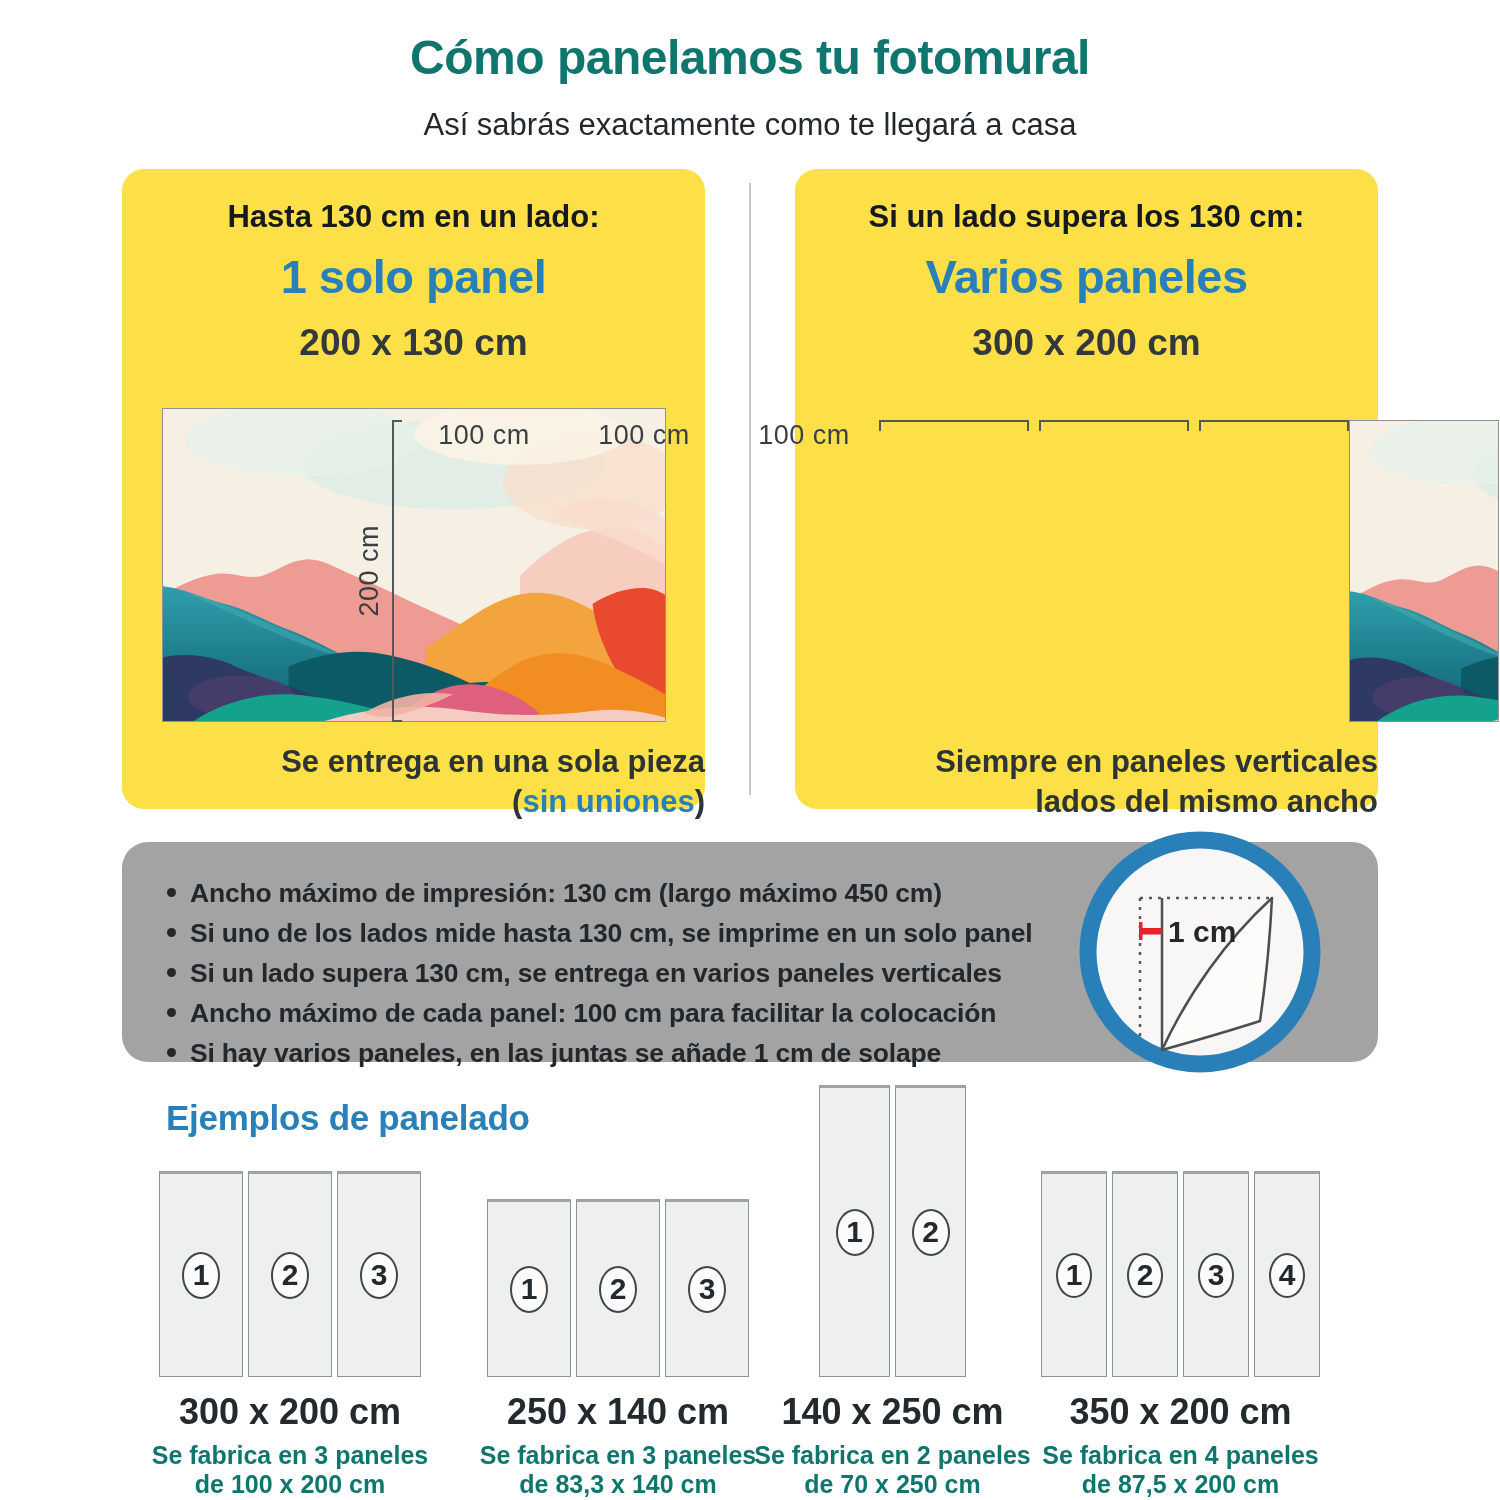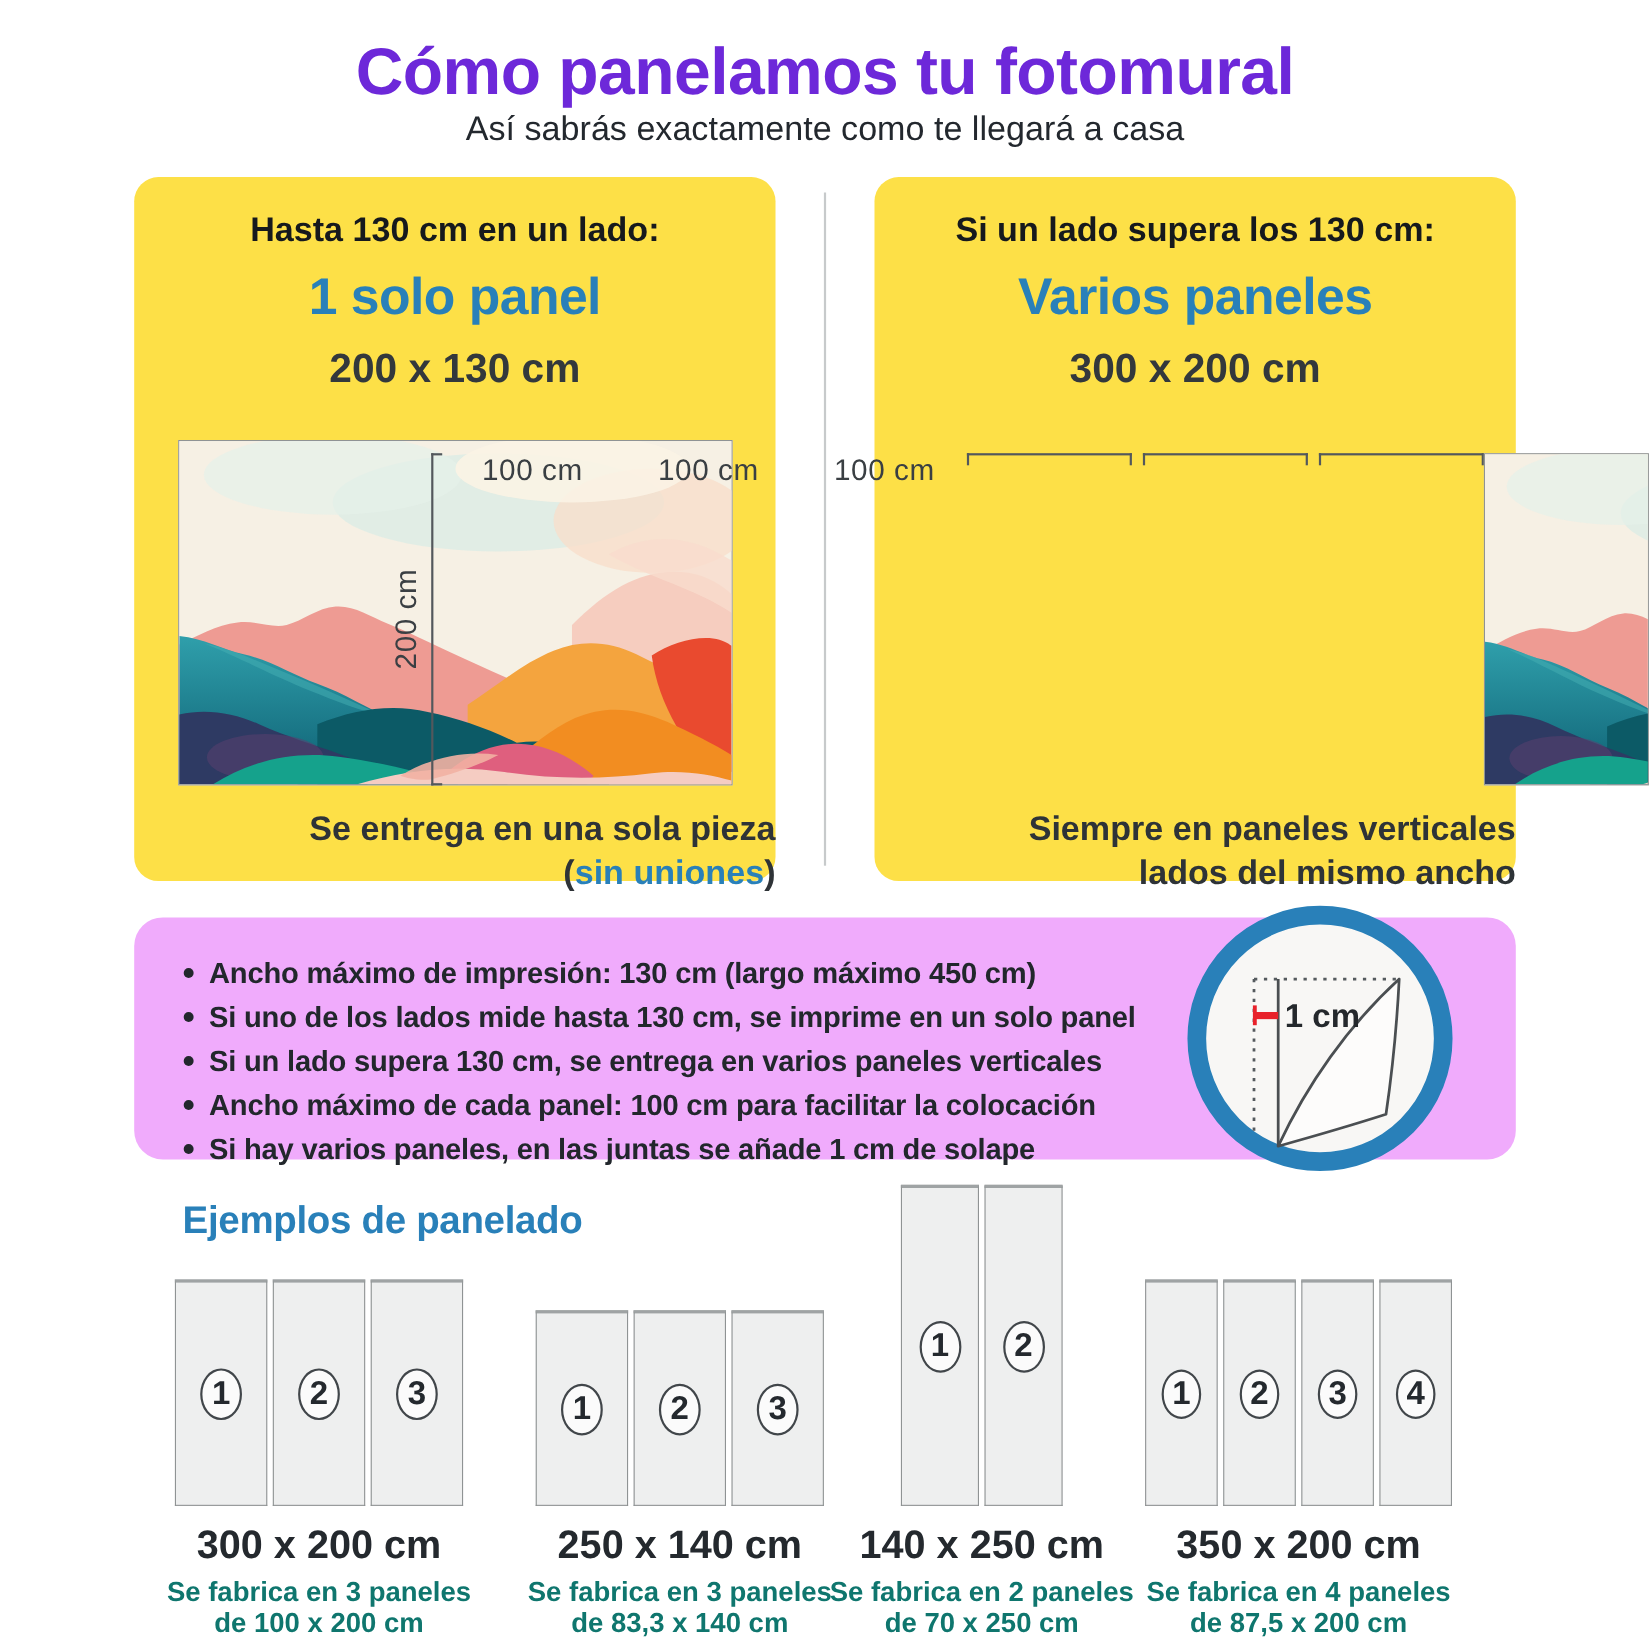--- a/index.html
+++ b/index.html
@@ -7,22 +7,22 @@
   body {
     font-family:"Liberation Sans", sans-serif;
     background:#ffffff;
     color:#22272c;
     position:relative;
     overflow:hidden;
   }
   svg { display:block; }
   
   .header { text-align:center; padding-top:30px; }
-  .title { font-size:60px; font-weight:800; letter-spacing:-0.5px; color:#6d28d9; }
-  .subtitle { font-size:31px; font-weight:500; color:#23282e; margin-top:0; }
+  .title { font-size:48px; font-weight:800; letter-spacing:-0.5px; color:#0f766e; }
+  .subtitle { font-size:31px; font-weight:500; color:#23282e; margin-top:22px; }
 
   
   .cards { position:relative; margin:26px 122px 0; display:flex; justify-content:space-between; }
   .card {
     width:583px; height:640px;
     background:#fde047;
     border-radius:22px;
     text-align:center;
     padding-top:30px;
   }
@@ -45,21 +45,21 @@
   .r-right { display:flex; flex-direction:row; }
   .m-labels { display:flex; gap:10px; margin-bottom:3px; }
   .m-label { width:150px; text-align:center; font-size:27px; font-weight:500; color:#3a3f43; letter-spacing:0.5px; }
   .m-brackets { display:flex; gap:10px; margin-bottom:5px; }
   .hbracket { width:150px; height:11px; border-top:2.5px solid #53585c; border-left:2.5px solid #53585c; border-right:2.5px solid #53585c; }
   .panels { display:flex; gap:10px; }
   .panel { width:150px; height:302px; border:1.5px solid #8f9394; background:#f6f0e4; }
   .panel svg { width:100%; height:100%; }
 
   
-  .info-box { position:relative; margin:33px 122px 0; height:220px; background:#f0abfc; border-radius:26px; }
+  .info-box { position:relative; margin:33px 122px 0; height:220px; background:#a3a3a3; border-radius:26px; }
   .bullets { list-style:none; padding:36px 0 0 38px; }
   .bullets li {
     position:relative; padding-left:30px; margin-bottom:9px;
     font-size:26.5px; font-weight:600; color:#22272c; letter-spacing:-0.2px;
   }
   .bullets li::before {
     content:""; position:absolute; left:7px; top:10px;
     width:9px; height:9px; border-radius:50%; background:#22272c;
   }
   .overlap-badge { position:absolute; top:-16px; right:52px; width:252px; height:252px; }

